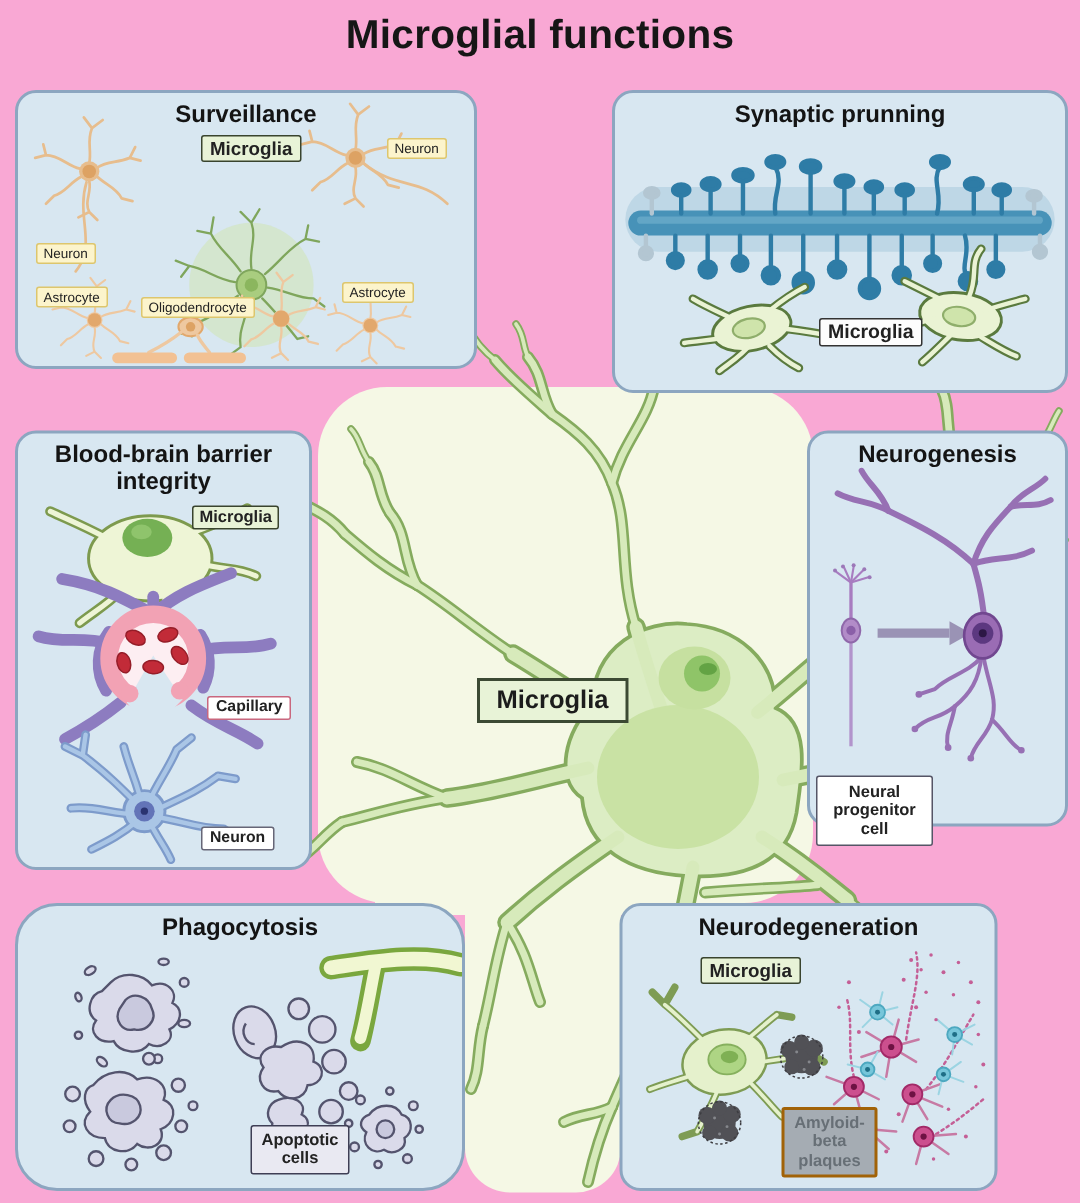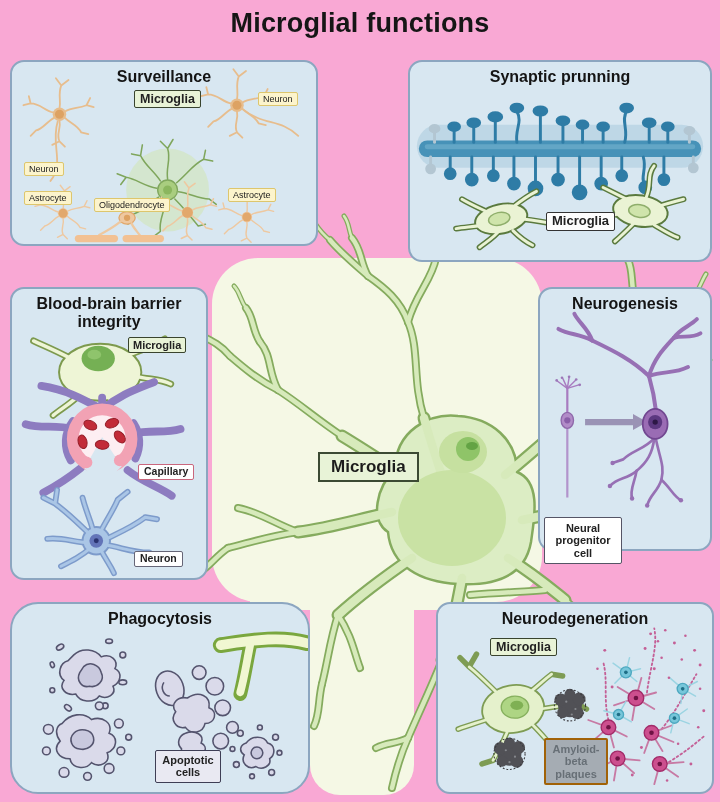--- a/index.html
+++ b/index.html
@@ -15,21 +15,21 @@
   .lbl{position:absolute;z-index:4;text-align:center;line-height:1.12;color:#222;
        padding:1px 5px;border-radius:2px;white-space:nowrap;}
   .lbl.g{background:#e8f3d7;border:1.5px solid #39442e;font-weight:bold;font-size:12.5px;}
   .lbl.y{background:#fcf4cc;border:1px solid #ddc66d;font-size:9px;padding:1px 4px;}
   .lbl.wb{background:#fdfdfd;border:1.5px solid #333;font-weight:bold;font-size:13px;}
   .lbl.wp{background:#fff;border:1.5px solid #c9677e;font-size:10.5px;font-weight:bold;}
   .lbl.wgray{background:#fff;border:1px solid #667;font-size:10.5px;font-weight:bold;}
   .lbl.wg2{background:#fff;border:1.5px solid #556;font-size:11px;font-weight:bold;
            white-space:normal;width:68px;padding:4px 4px;}
   .lbl.lav{background:#e9e9f2;border:1.5px solid #3e3e55;font-size:11px;font-weight:bold;
-           white-space:normal;width:60px;padding:3px 2px;}
+           white-space:normal;width:60px;padding:3px 2px;margin-left:12px;}
   .lbl.gray{background:#a5acb3;border:2px solid #a16207;color:#676f76;font-size:11px;
             font-weight:bold;white-space:normal;width:56px;padding:3px 2px;}
   .center-lbl{position:absolute;left:318px;top:452px;z-index:3;background:#e8f3d7;
               border:2px solid #3c4a33;font-weight:bold;font-size:17px;color:#1c1c1c;
               padding:3px 11px;}
   .central-svg{position:absolute;left:0;top:0;width:720px;height:802px;z-index:1;}
 </style>
 </head>
 <body>
 
@@ -529,21 +529,21 @@
           <circle cx="264" cy="172" r="3"></circle>
           <circle cx="244" cy="176" r="2.5"></circle>
         <circle cx="228" cy="164" r="3"></circle>
           <circle cx="224" cy="148" r="2.5"></circle>
       </g>
     </svg>
     <div class="ptitle">Phagocytosis</div>
     <div class="lbl lav" style="left:143px;top:146px;">Apoptotic cells</div>
   </section>
 
-  <section class="panel" style="left:413px;top:602px;width:278px;height:192px;margin-left:23px;">
+  <section class="panel" style="left:413px;top:602px;width:252px;height:192px;">
     <svg viewBox="0 0 299 192">
       <g>
         <g fill="none" stroke="#7e9c54" stroke-width="6" stroke-linecap="round">
           <path d="M66,92 C52,78 44,70 34,62 M34,62 l-10,-10 M34,62 l8,-14"></path>
           <path d="M100,90 C110,82 116,76 124,70 M124,70 l12,2"></path>
           <path d="M112,108 C126,106 138,104 152,102 M152,102 l10,6"></path>
           <path d="M104,126 C114,136 120,144 128,152"></path>
           <path d="M76,132 C70,146 66,154 60,164 M60,164 l-12,4"></path>
           <path d="M52,120 C40,124 32,126 22,130"></path>
         </g>

